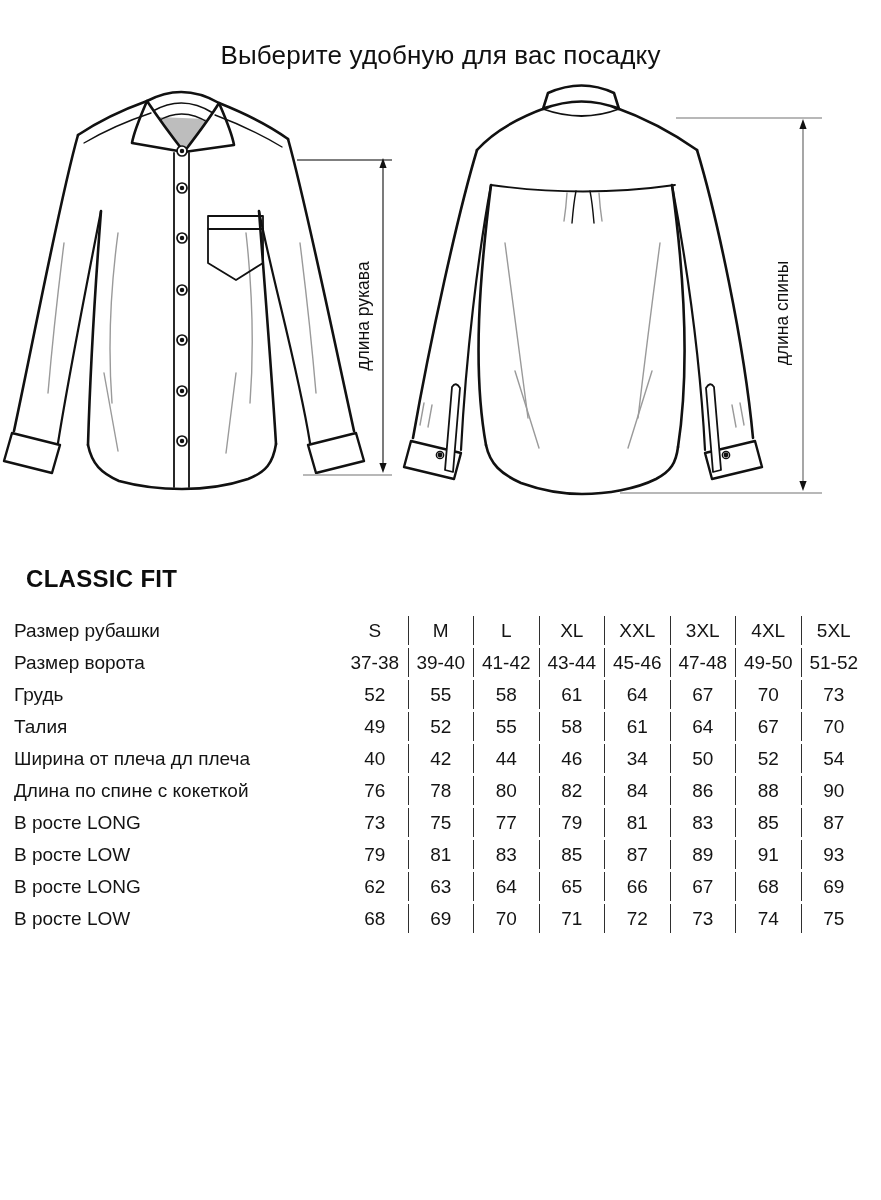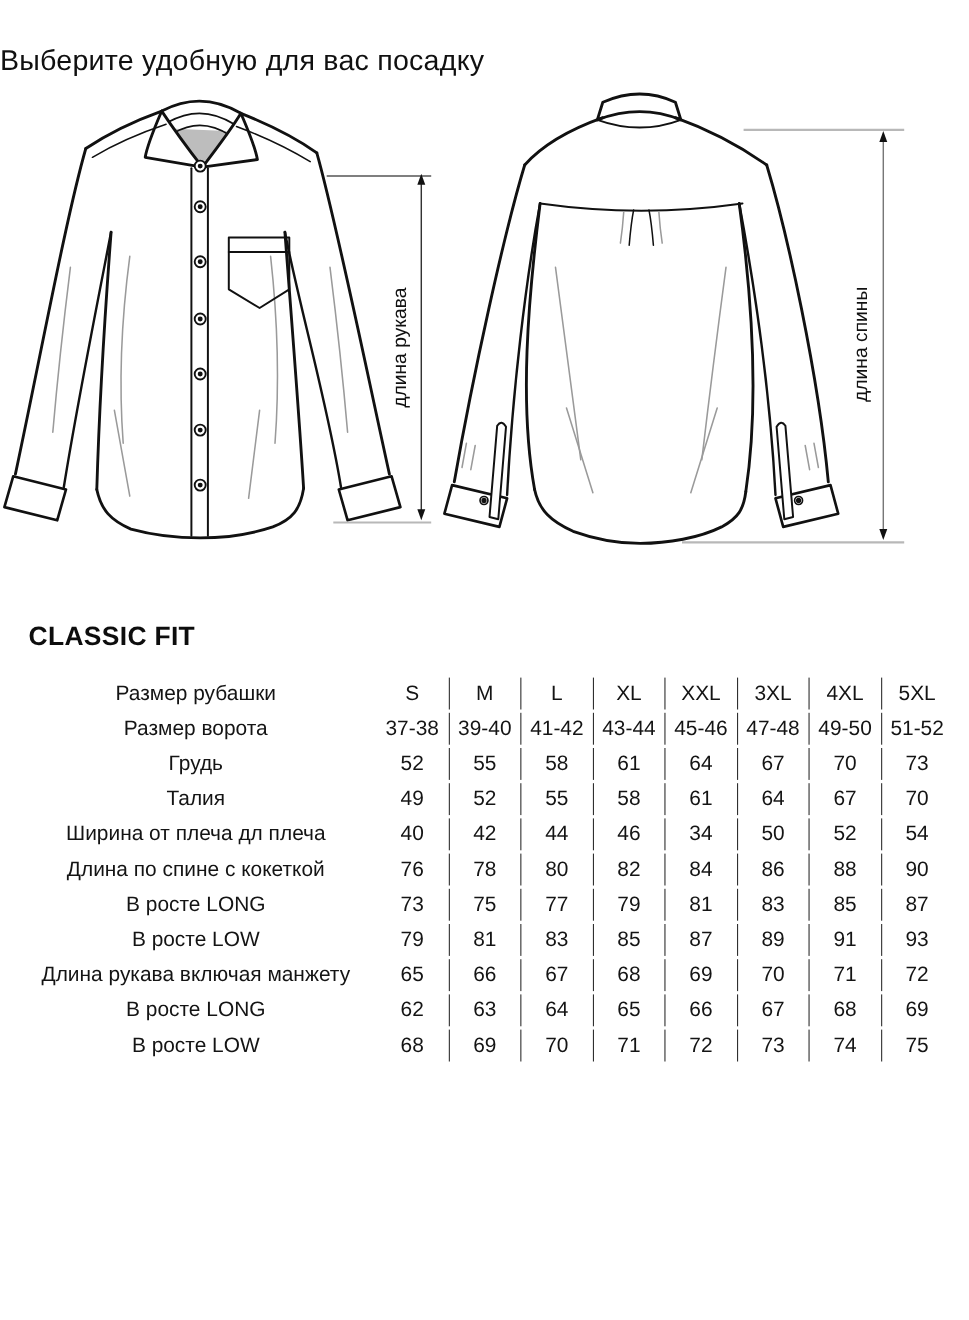--- a/index.html
+++ b/index.html
@@ -2,36 +2,36 @@
 <html><head>
 <meta charset="utf-8">
 <style>
   html,body{margin:0;padding:0;background:#fff;}
   body{
     width:881px;height:1200px;overflow:hidden;position:relative;
     font-family:"Liberation Sans",sans-serif;color:#111;
     -webkit-font-smoothing:antialiased;
   }
   .title{
-    margin:40px 0 0 0;text-align:left;font-size:26px;font-weight:400;
+    margin:40px 0 0 0;text-align:center;font-size:26px;font-weight:400;
     letter-spacing:.2px;color:#101010;
   }
   .diagram{position:relative;width:881px;height:468px;margin-top:2px;}
   .diagram svg{display:block;}
   .section-heading{
     margin:24px 0 0 26px;font-size:24px;font-weight:800;color:#0d0d0d;
     letter-spacing:.3px;
   }
   .table-caption{margin:12px 0 0 14px;font-size:20px;color:#101010;}
   table.size-table{
     margin:20px 14px 0 14px;border-collapse:separate;border-spacing:0 3px;
     width:852px;table-layout:fixed;font-size:19px;color:#141414;
   }
   table.size-table td{height:29px;padding:0;vertical-align:middle;white-space:nowrap;}
-  td.lbl{width:328px;text-align:center;}
+  td.lbl{width:328px;text-align:left;}
   td.val{text-align:center;border-left:1px solid #2f2f2f;}
   td.val.first{border-left:none;}
 </style>
 </head>
 <body>
 
 <div class="page">
 
   <h1 class="title">Выберите удобную для вас посадку</h1>
 
@@ -251,31 +251,20 @@
           <td class="val first">79</td>
           <td class="val">81</td>
           <td class="val">83</td>
           <td class="val">85</td>
           <td class="val">87</td>
           <td class="val">89</td>
           <td class="val">91</td>
           <td class="val">93</td>
         </tr>
         <tr>
-          <td class="lbl">Длина рукава включая манжету</td>
-          <td class="val first">65</td>
-          <td class="val">66</td>
-          <td class="val">67</td>
-          <td class="val">68</td>
-          <td class="val">69</td>
-          <td class="val">70</td>
-          <td class="val">71</td>
-          <td class="val">72</td>
-        </tr>
-        <tr>
           <td class="lbl">В росте LONG</td>
           <td class="val first">62</td>
           <td class="val">63</td>
           <td class="val">64</td>
           <td class="val">65</td>
           <td class="val">66</td>
           <td class="val">67</td>
           <td class="val">68</td>
           <td class="val">69</td>
         </tr>

